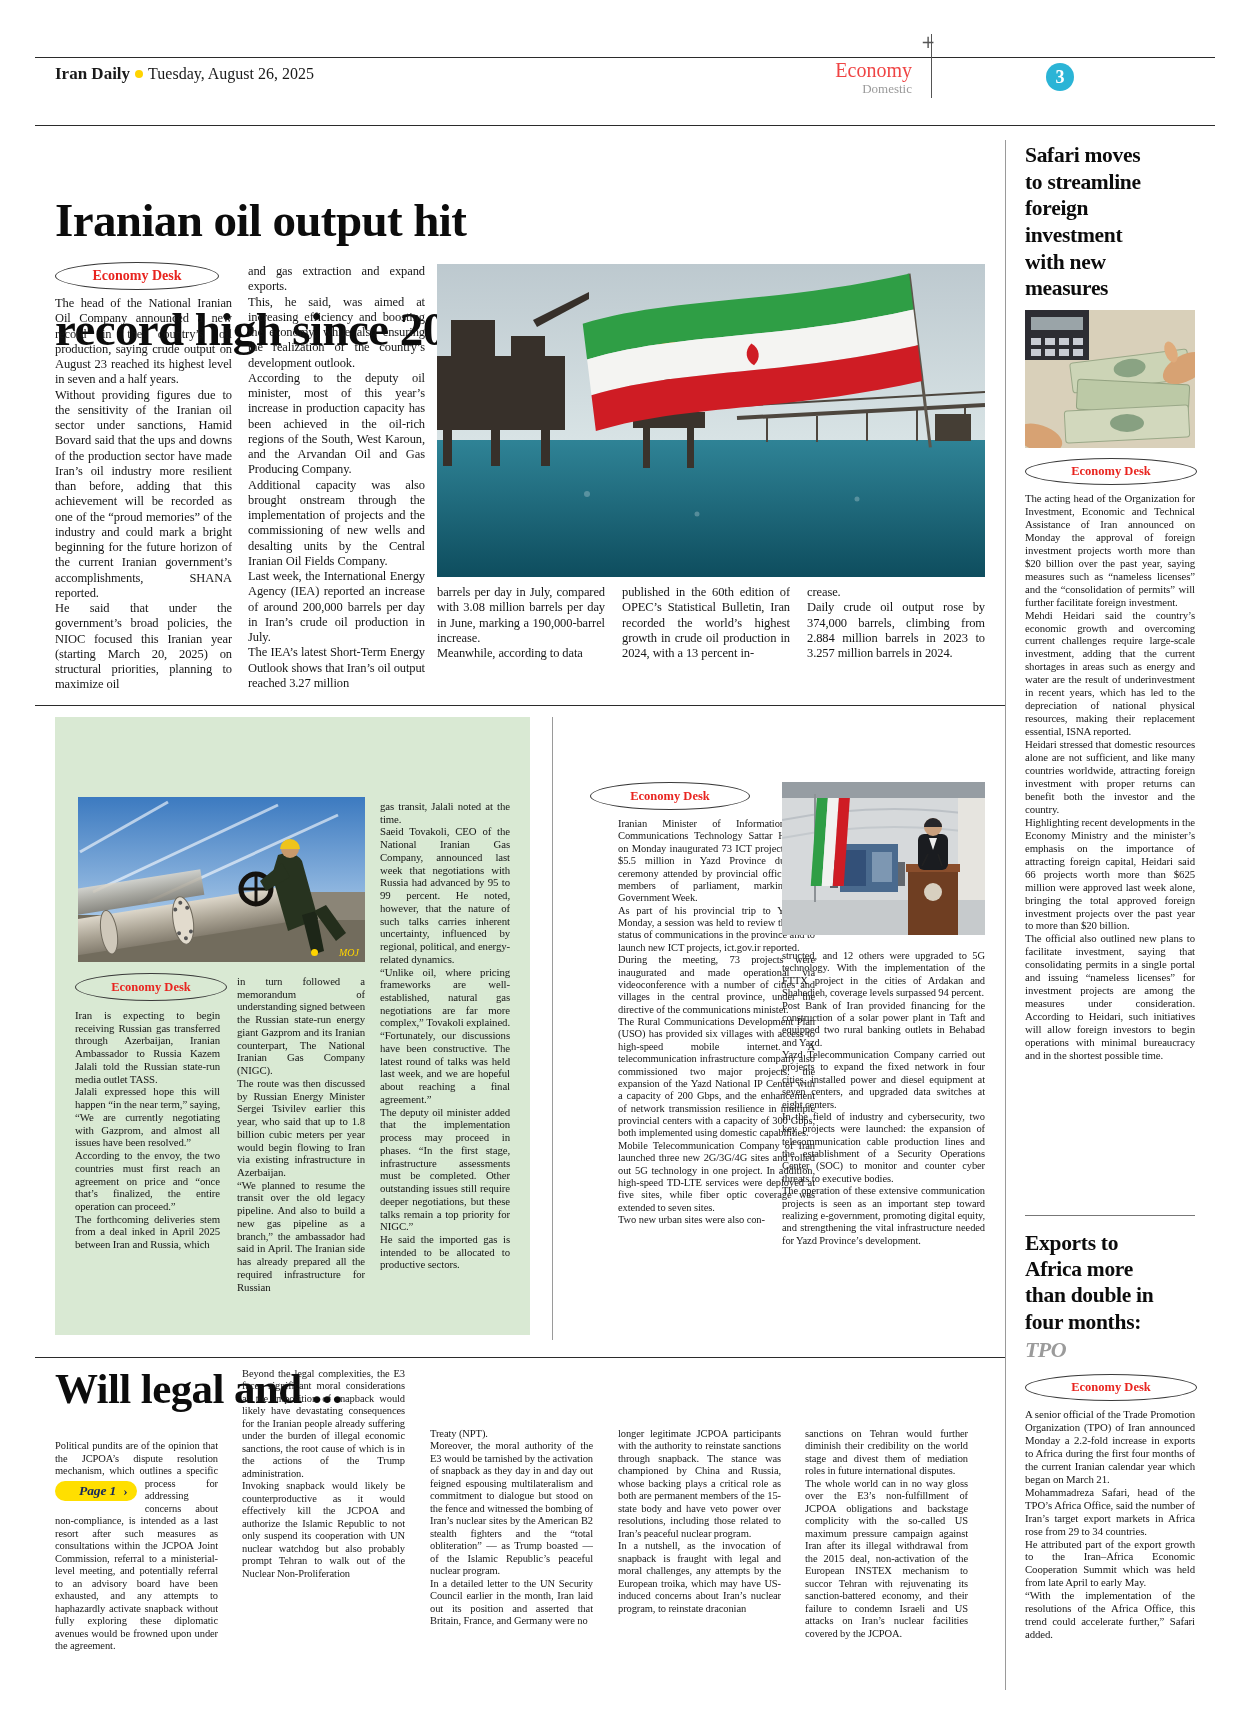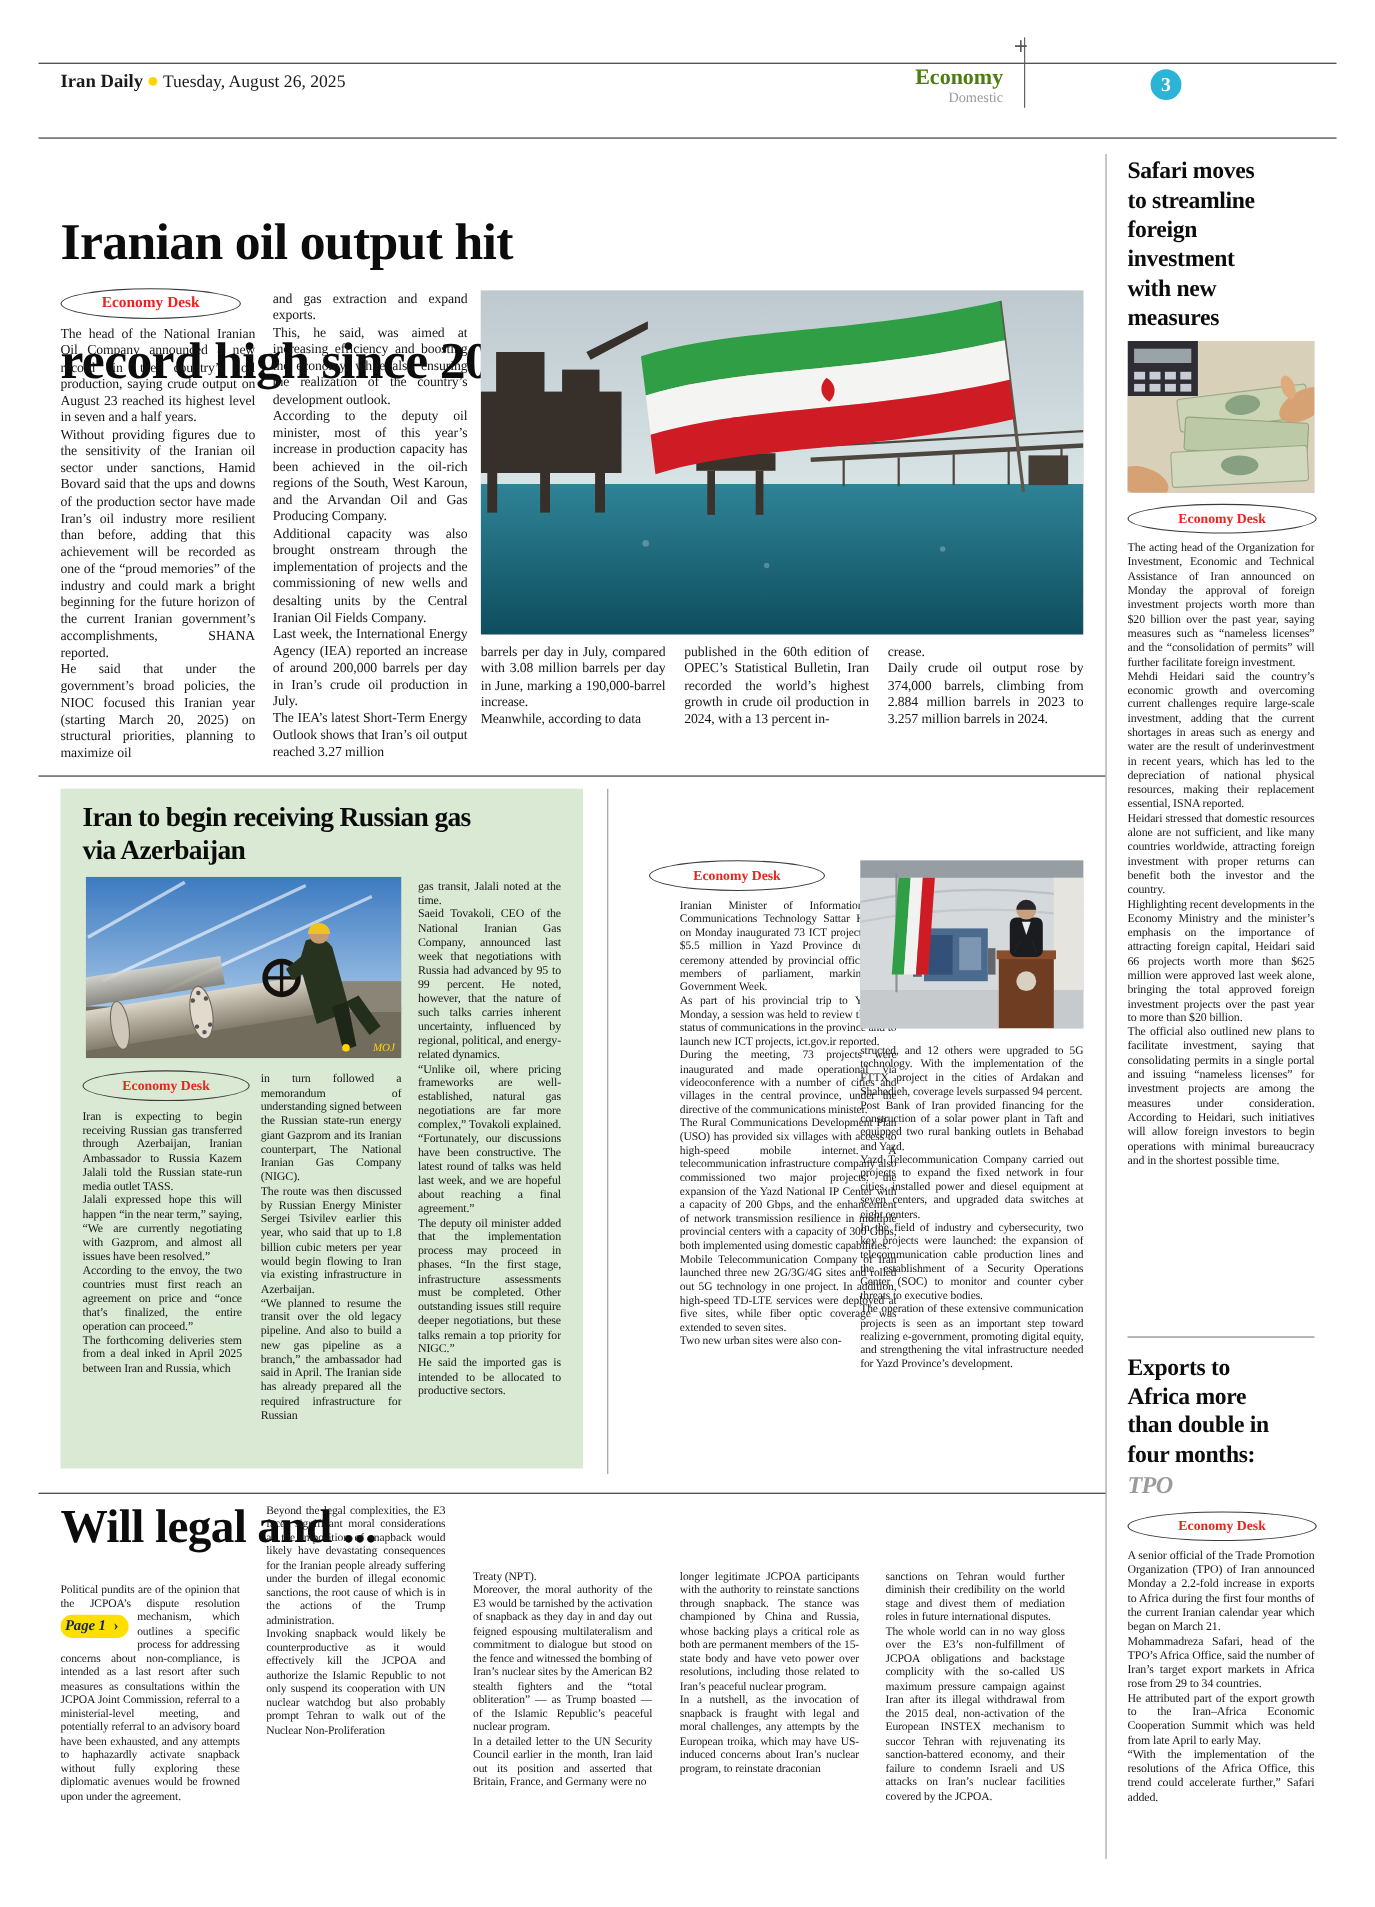--- a/index.html
+++ b/index.html
@@ -23,24 +23,24 @@
   .accent{color:#9b9b9b;font-style:italic;}
   .photo{position:absolute;overflow:hidden;background:#ccc;}
   .photo svg{display:block;width:100%;height:100%;}
   .greenbox{position:absolute;background:#d9e9d3;}
   .pgnum{position:absolute;width:28px;height:28px;border-radius:50%;background:#2bb4d6;
          color:#fff;font-weight:bold;font-size:18px;display:flex;align-items:center;justify-content:center;}
   .dot{display:inline-block;width:8px;height:8px;border-radius:50%;background:#ffd400;margin:0 5px 1px 5px;}
   .masthead{font-size:16px;color:#1a1a1a;}
   .masthead b{font-size:17px;}
   .sechead{position:absolute;text-align:right;}
-  .sechead .s1{font-weight:bold;font-size:20px;color:#4d7c0f;display:block;line-height:1.05;}
+  .sechead .s1{font-weight:normal;font-size:20px;color:#ef4444;display:block;line-height:1.05;}
   .sechead .s2{font-size:13px;color:#9a9a9a;display:block;}
   .plus{position:absolute;color:#555;font-size:17px;font-family:"DejaVu Sans",sans-serif;}
-  .pg1{float:left;background:#ffdf00;border-radius:14px;padding:3px 9px 4px 4px;
+  .pg1{float:left;background:#ffdf00;border-radius:14px;padding:3px 9px 4px 24px;
        font-style:italic;font-weight:bold;font-size:13.5px;color:#15265d;margin:3px 8px 2px 0;
        white-space:nowrap;line-height:1;}
   .pg1 .chev{font-style:normal;margin-left:7px;color:#15265d;}
   .credit{position:absolute;right:6px;bottom:4px;font-size:10px;font-style:italic;color:#ffd400;
           display:flex;align-items:center;gap:21px;}
   .credit .cdot{width:7px;height:7px;border-radius:50%;background:#ffd400;display:inline-block;}
 </style>
 </head>
 <body>
 
@@ -190,22 +190,20 @@
 than double in
 four months:</div>
   <div class="hl accent" style="left:1025px;top:1337px;font-size:22px;">TPO</div>
   <div class="desk small" style="left:1025px;top:1374px;width:170px;height:25px;">Economy Desk</div>
   <div class="col col-side" style="left:1025px;top:1408px;width:170px;height:280px;">A senior official of the Trade Promotion Organization (TPO) of Iran announced Monday a 2.2-fold increase in exports to Africa during the first four months of the current Iranian calendar year which began on March 21.
 Mohammadreza Safari, head of the TPO’s Africa Office, said the number of Iran’s target export markets in Africa rose from 29 to 34 countries.
 He attributed part of the export growth to the Iran–Africa Economic Cooperation Summit which was held from late April to early May.
 “With the implementation of the resolutions of the Africa Office, this trend could accelerate further,” Safari added.</div>
 
   <div class="greenbox" style="left:55px;top:717px;width:475px;height:618px;">
-    <div class="hl" style="left:20px;top:12px;width:430px;font-size:25px;line-height:1.2;">Iran to begin receiving Russian gas
-via Azerbaijan</div>
 
     <div class="photo" style="left:23px;top:80px;width:287px;height:165px;">
       <svg viewBox="0 0 287 165" preserveAspectRatio="none">
         <defs>
           <linearGradient id="skyb" x1="0" y1="0" x2="0" y2="1">
             <stop offset="0" stop-color="#3c7ac0"></stop>
               <stop offset="1" stop-color="#a9c9e9"></stop>
           </linearGradient>
           <linearGradient id="pipeg" x1="0" y1="0" x2="0" y2="1">
             <stop offset="0" stop-color="#ddd7ca"></stop>

